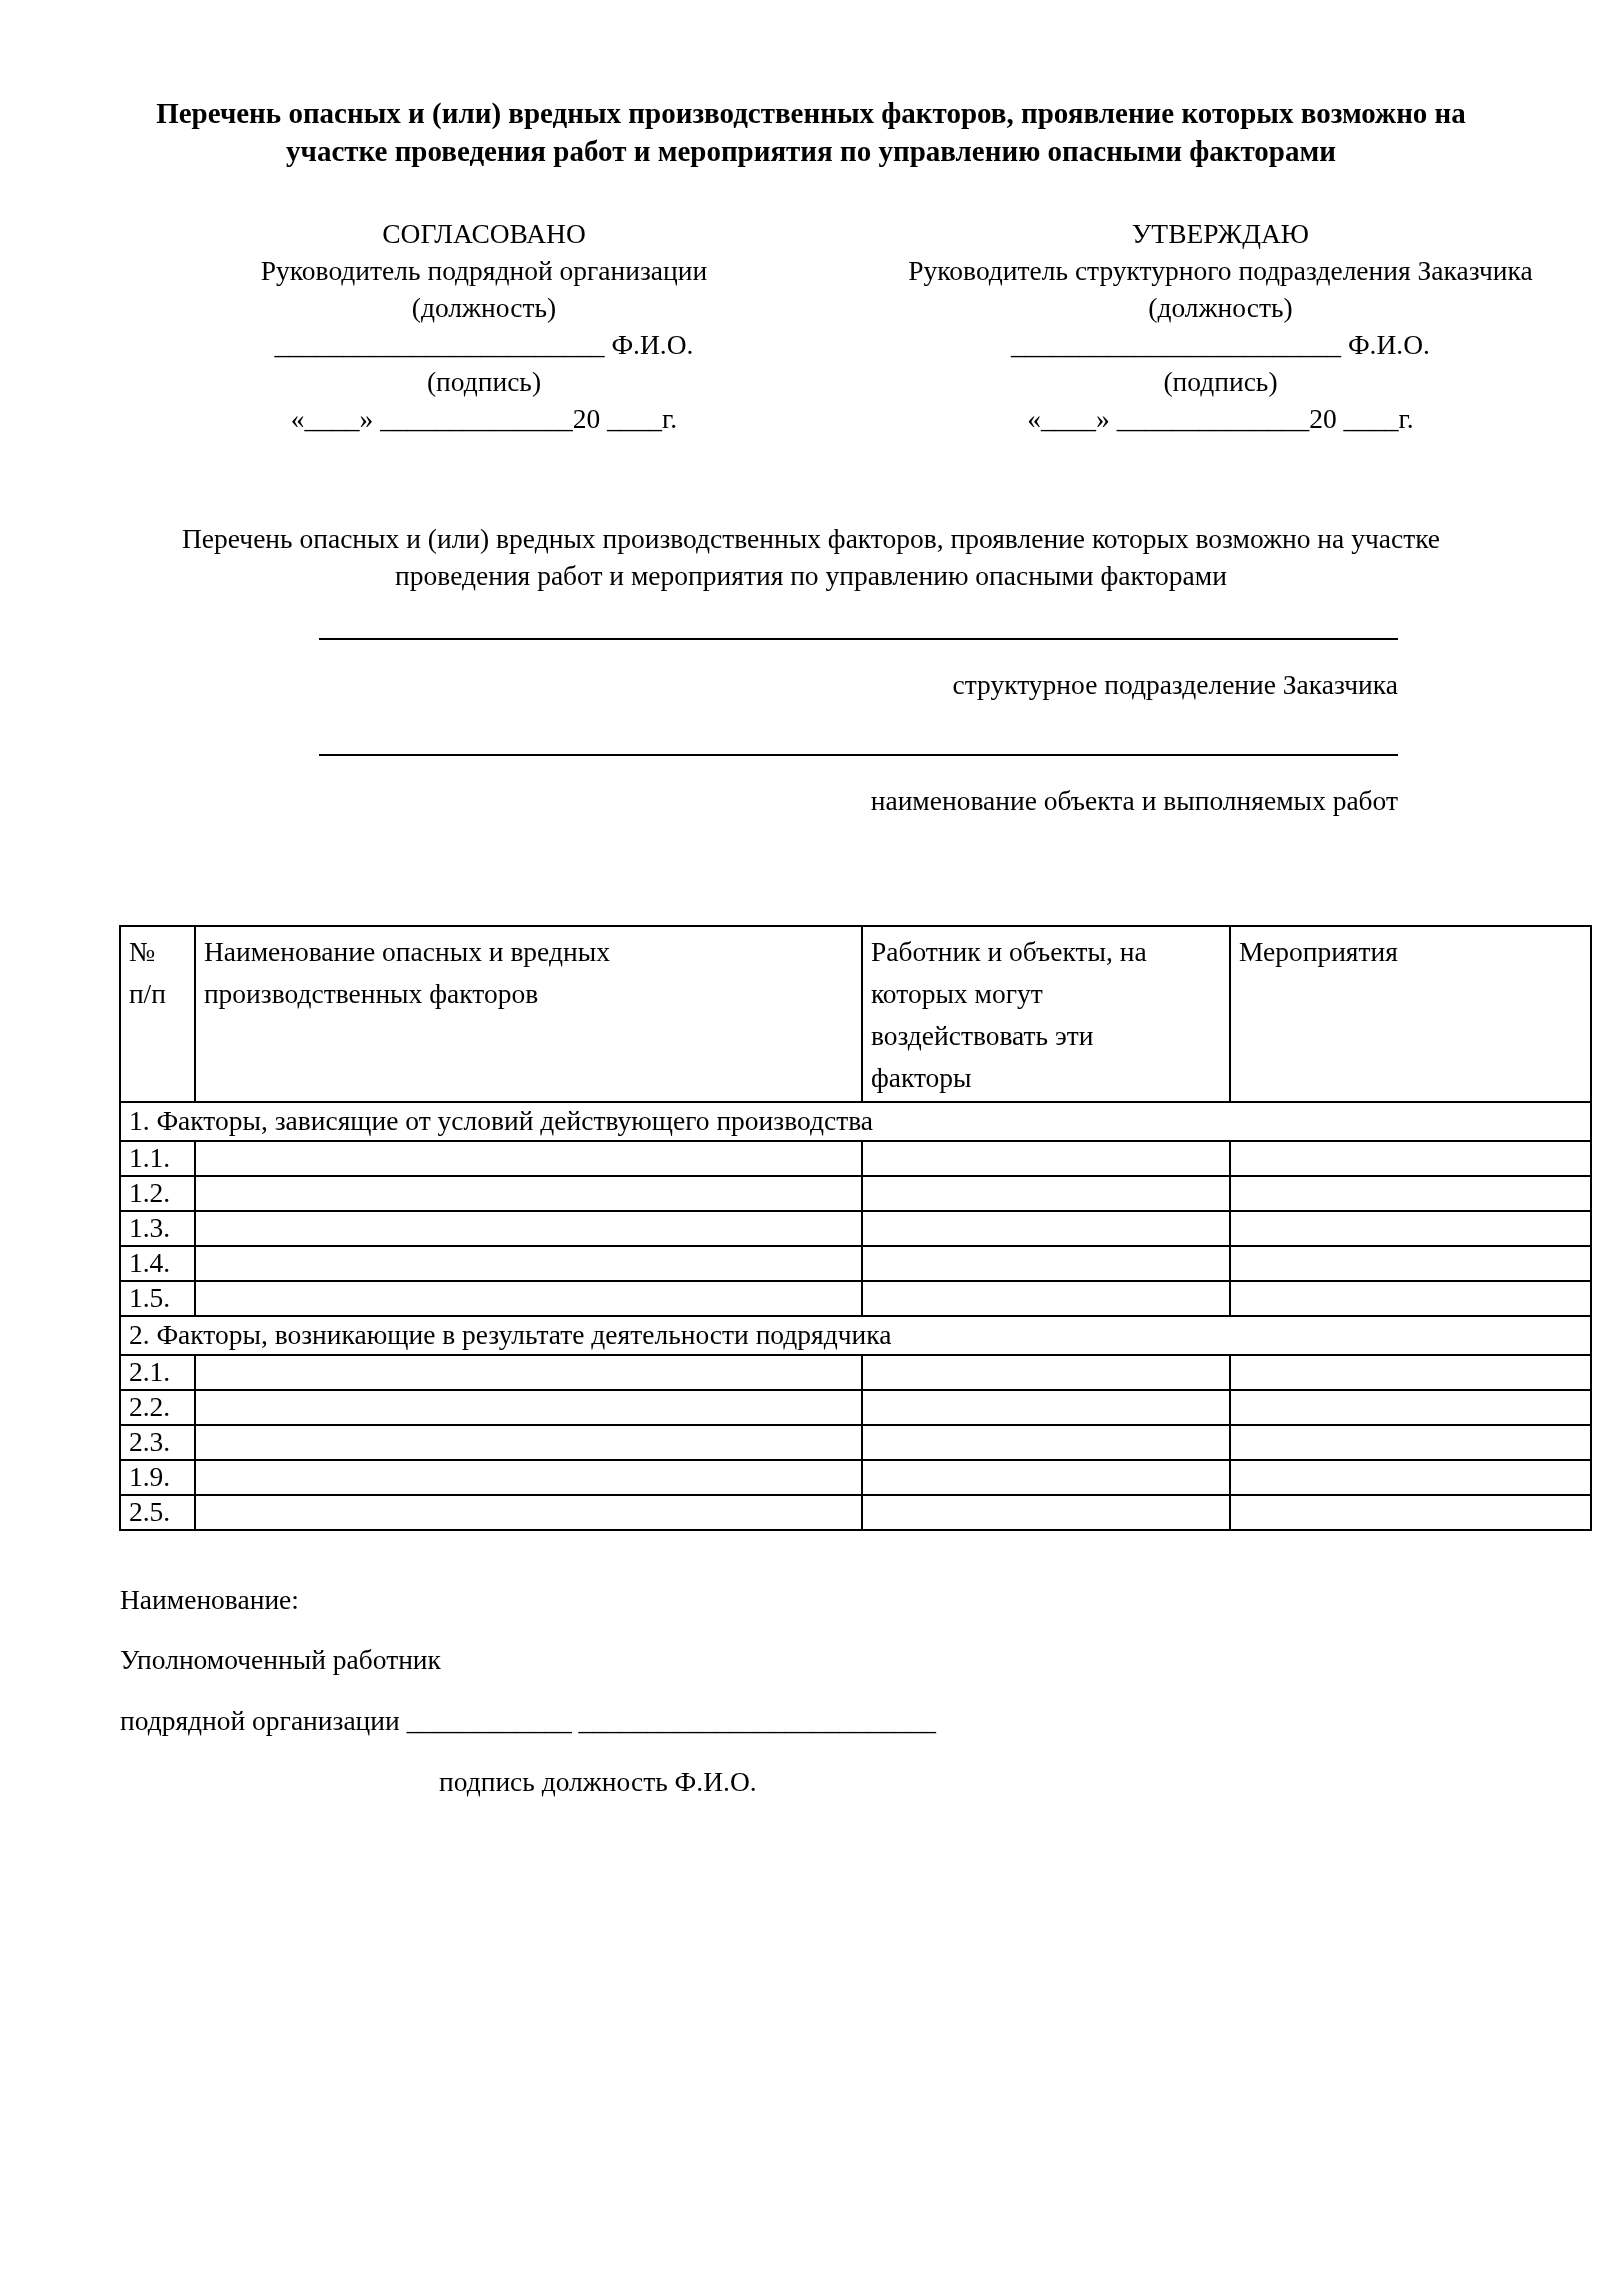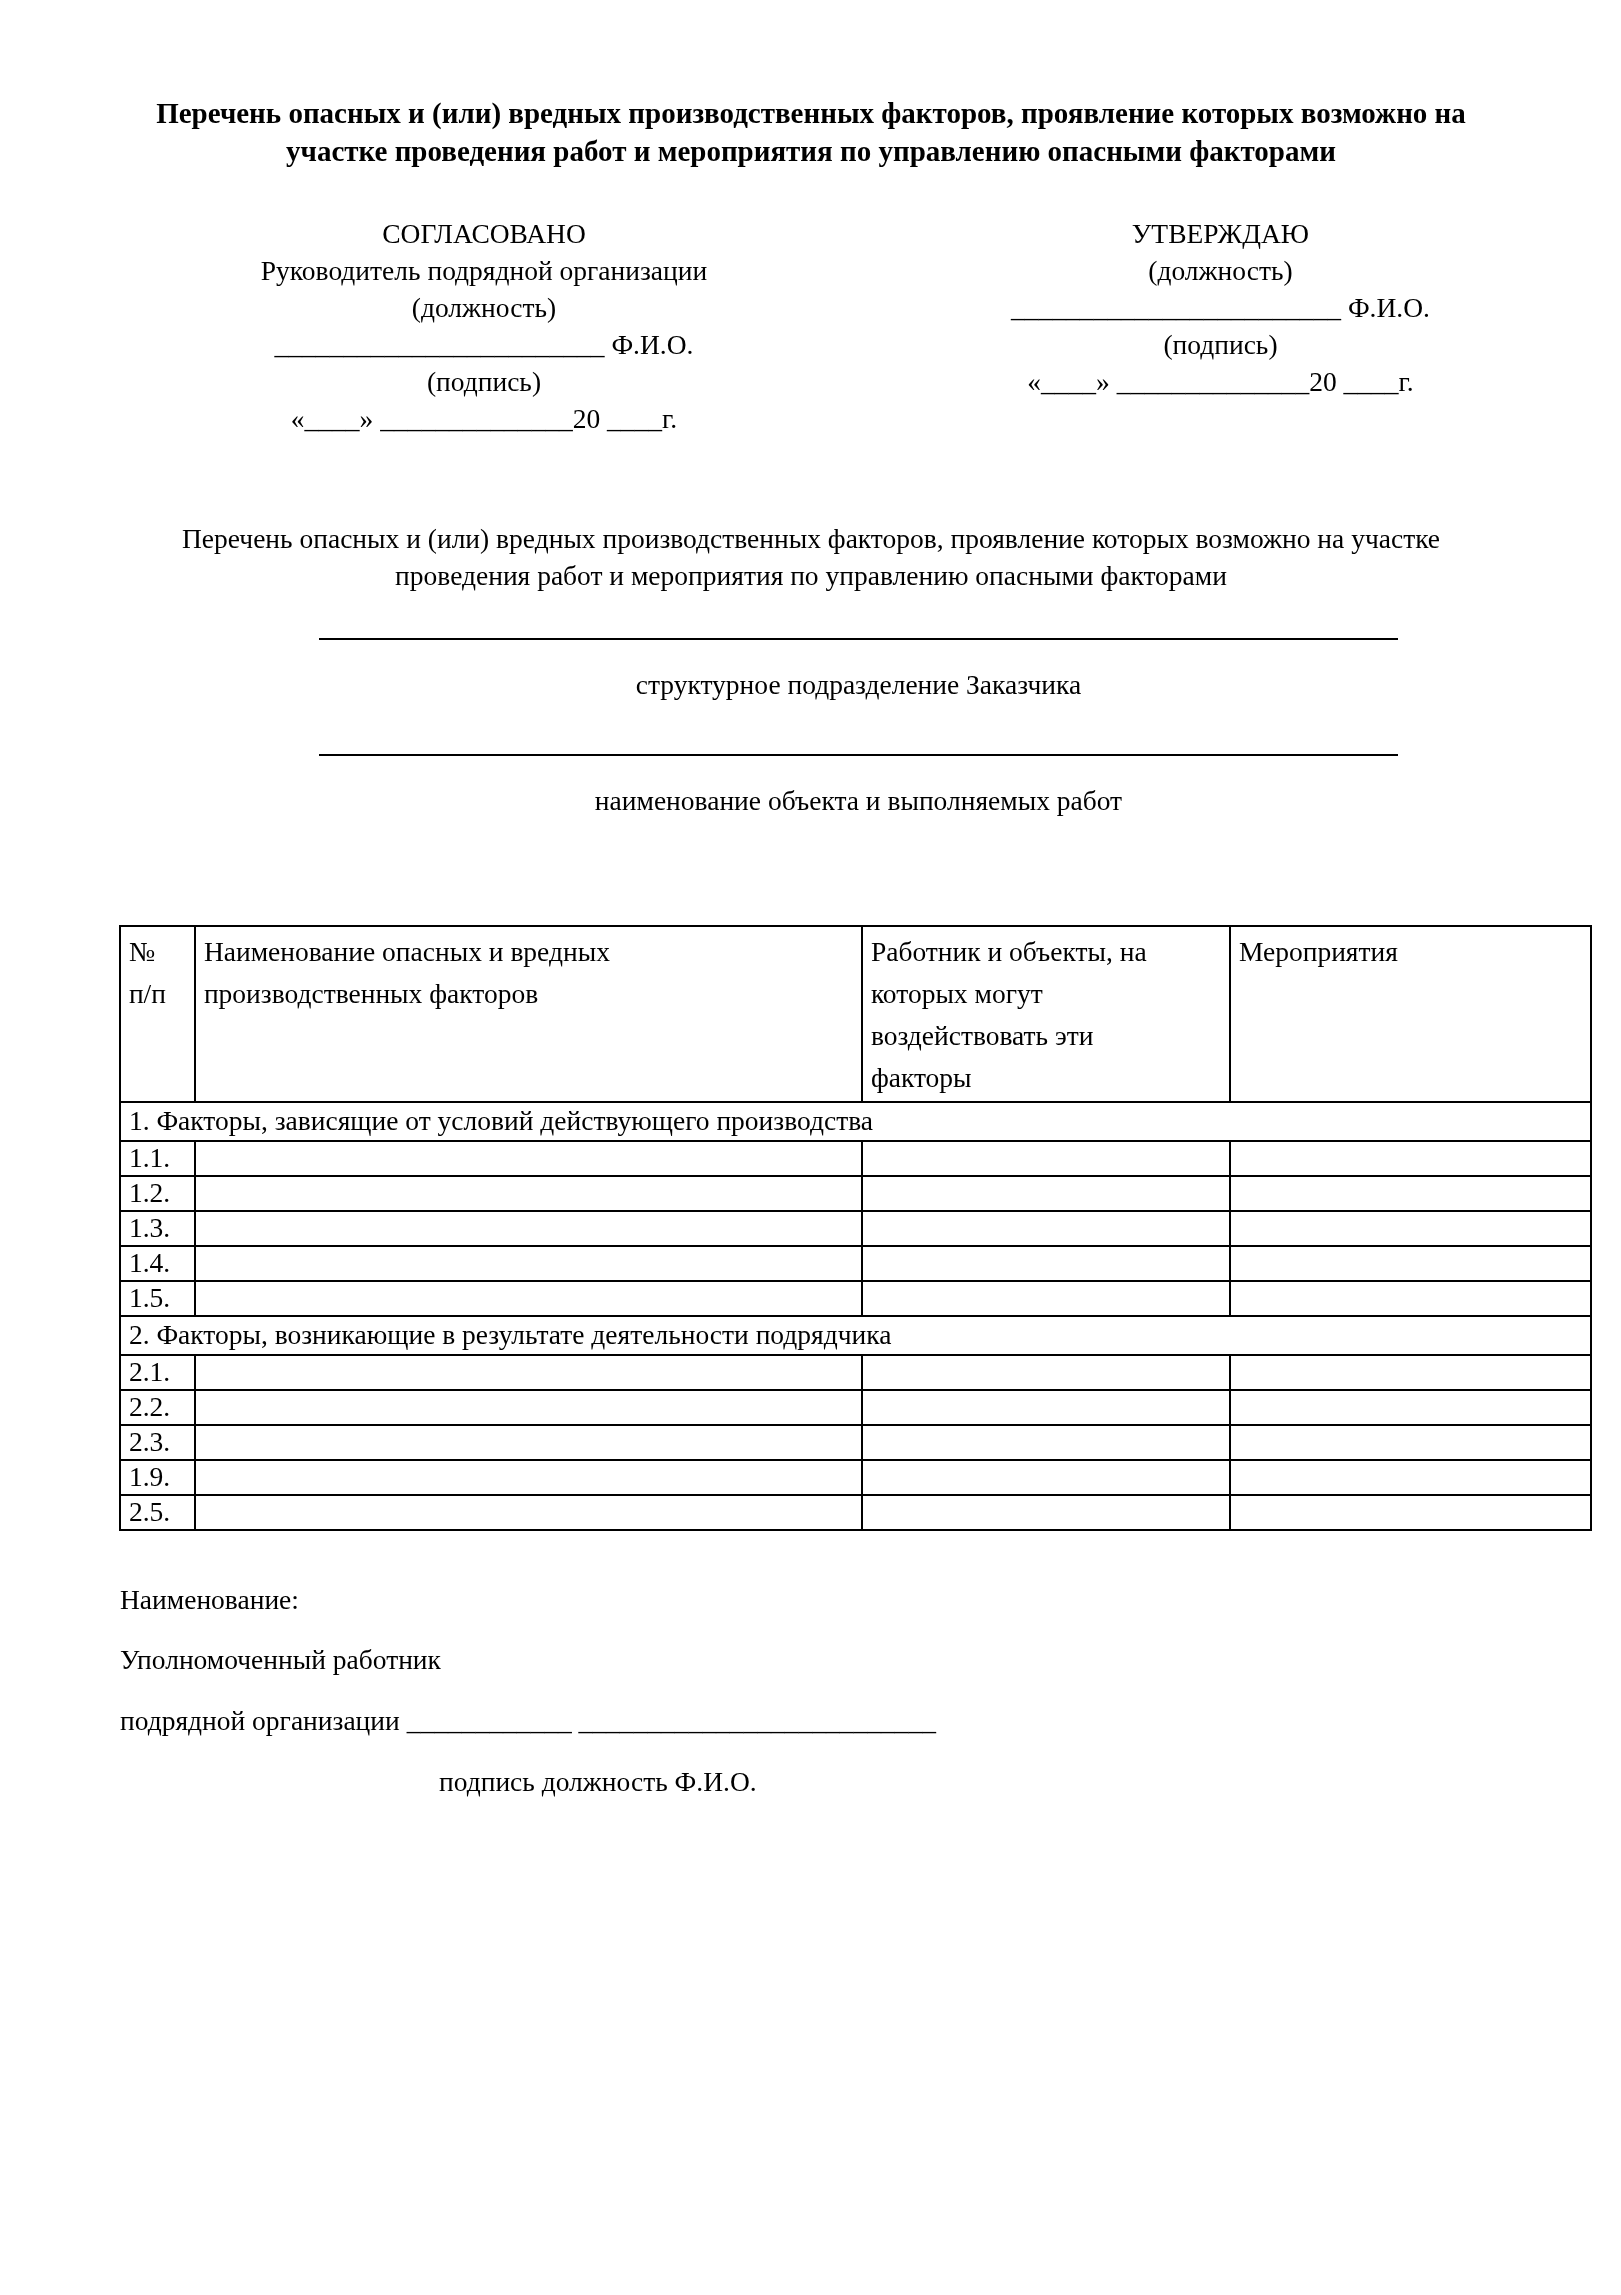--- a/index.html
+++ b/index.html
@@ -11,21 +11,21 @@
   }
   .title {
     margin-top:94px; text-align:center;
     font-weight:bold; font-size:29px; line-height:38px;
   }
   .approvals { display:flex; margin-top:45px; }
   .approval { text-align:center; line-height:37px; }
   .approval.left  { width:576px;  margin-left:196px; }
   .approval.right { width:739px; margin-left:79px; }
   .intro { margin-top:83px; text-align:center; line-height:37px; }
-  .field-group { width:1079px; margin-left:319px; text-align:center; }
+  .field-group { width:1079px; margin-left:319px; text-align:right; }
   .blank-line { height:0; border-bottom:2px solid #000; }
   .fg1 .blank-line { margin-top:44px; }
   .fg2 .blank-line { margin-top:51px; }
   .field-caption { margin-top:26px; line-height:37px; }
   table.factors {
     border-collapse:collapse; table-layout:fixed;
     width:1471px; margin-left:119px; margin-top:106px;
   }
   table.factors td { border:2.6px solid #000; overflow:hidden; }
   tr.head td {
@@ -50,20 +50,21 @@
   <div class="approval left">
     <div>СОГЛАСОВАНО</div>
     <div>Руководитель подрядной организации</div>
     <div>(должность)</div>
     <div>________________________ Ф.И.О.</div>
     <div>(подпись)</div>
     <div>«____» ______________20 ____г.</div>
   </div>
   <div class="approval right">
     <div>УТВЕРЖДАЮ</div>
+    <div>Руководитель структурного подразделения Заказчика</div>
     <div>(должность)</div>
     <div>________________________ Ф.И.О.</div>
     <div>(подпись)</div>
     <div>«____» ______________20 ____г.</div>
   </div>
 </div>
 
 <div class="intro">
   <div>Перечень опасных и (или) вредных производственных факторов, проявление которых возможно на участке</div>
   <div>проведения работ и мероприятия по управлению опасными факторами</div>

